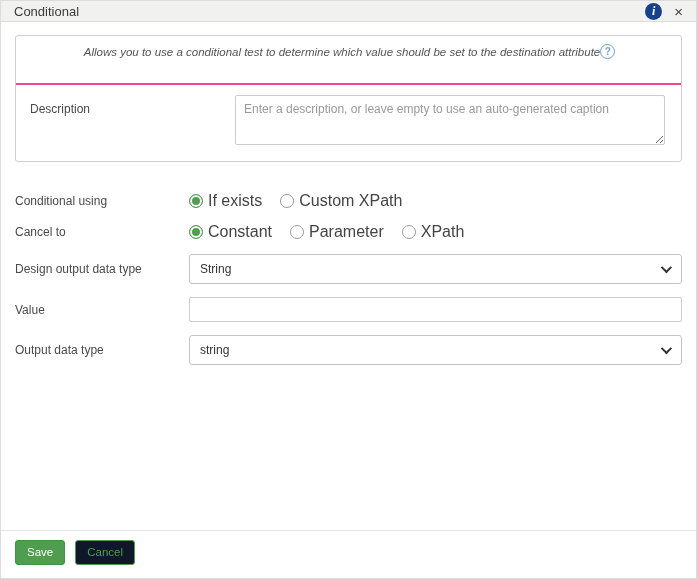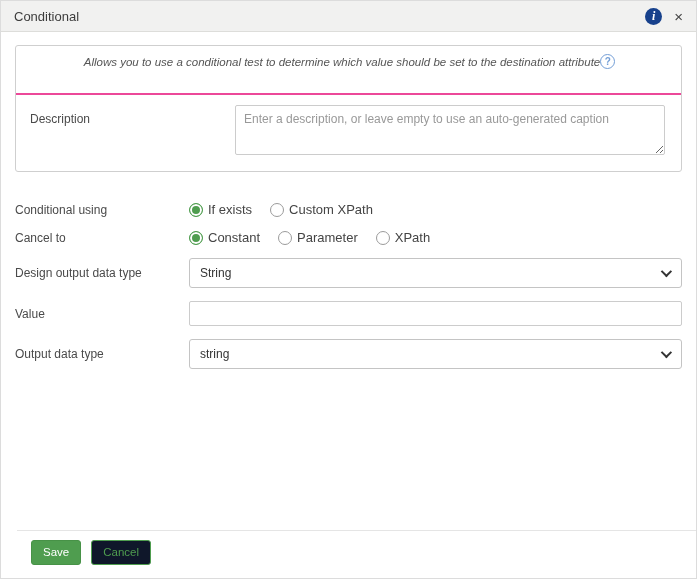--- a/index.html
+++ b/index.html
@@ -11,21 +11,21 @@
   }
   .dialog {
     width: 697px; height: 579px;
     border: 1px solid #dcdcdc;
     background: #fff;
     position: relative;
     overflow: hidden;
   }
   
   .dialog-header {
-    height: 31px;
+    height: 21px;
     background: #f1f1f0;
     border-bottom: 1px solid #ddddda;
     display: flex; align-items: center; justify-content: space-between;
     padding: 0 13px;
   }
   .dialog-title { font-size: 13px; color: #3c3c3c; }
   .header-icons { display: flex; align-items: center; gap: 12px; }
   .info-icon {
     width: 17px; height: 17px; border-radius: 50%;
     background: #17418c; color: #fff;
@@ -89,21 +89,21 @@
   .radio {
     width: 14px; height: 14px; border-radius: 50%;
     border: 1px solid #9b9b9b; background: #fff;
     display: inline-block; flex: 0 0 auto;
   }
   .radio.selected {
     border: 1px solid #4f9d4f;
     background: #4f9d4f;
     box-shadow: inset 0 0 0 2px #fff;
   }
-  .radio-text { font-size: 13px; color: #444; margin-left: 5px; }
+  .radio-text { font-size: 16px; color: #444; margin-left: 5px; }
 
   .select-box {
     flex: 1; height: 30px;
     border: 1px solid #c4c4c4; border-radius: 3px;
     background: #fff;
     display: flex; align-items: center; justify-content: space-between;
     padding: 0 12px 0 10px;
     font-size: 12px; color: #333;
     cursor: pointer;
   }
@@ -116,21 +116,21 @@
   .text-input {
     flex: 1; height: 25px;
     border: 1px solid #ccc; border-radius: 2px;
     padding: 0 8px;
     font-family: "Liberation Sans", sans-serif;
     font-size: 12px; color: #333;
   }
 
   
   .footer {
-    position: absolute; left: 16px; right: 0; bottom: 0;
+    position: absolute; left: 0; right: 0; bottom: 0;
     border-top: 1px solid #e5e5e5;
     padding: 9px 14px 13px 14px;
     display: flex; align-items: center;
     background: #fff;
   }
   .btn {
     font-family: "Liberation Sans", sans-serif;
     font-size: 11.5px;
     padding: 6px 11px;
     border-radius: 3px;

